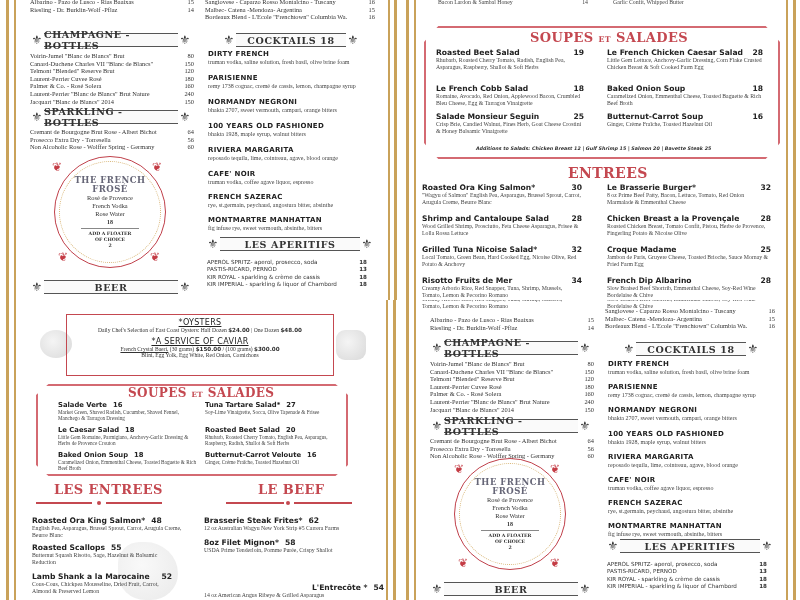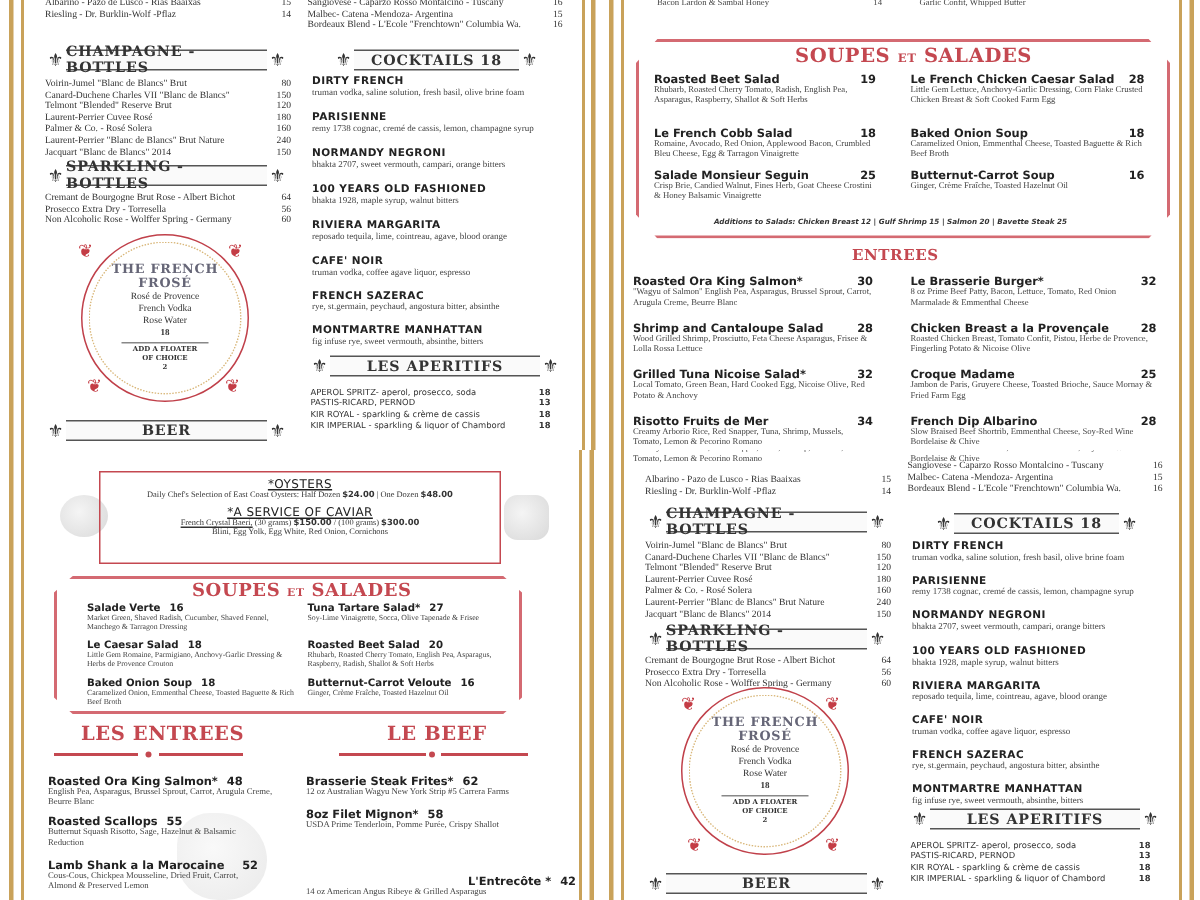--- a/index.html
+++ b/index.html
@@ -302,21 +302,21 @@
   </div>
   <div class="dish" style="left:207px; top:112px; width:156px">
     <div class="h">
         <span>Butternut-Carrot Soup</span>
         <span class="pr">16</span>
       </div>
     <div class="d">Ginger, Crème Fraîche, Toasted Hazelnut Oil</div>
   </div>
   <div class="add-line" style="left:76px; top:146px">Additions to Salads: Chicken Breast 12 | Gulf Shrimp 15 | Salmon 20 | Bavette Steak 25</div>
 
-  <div class="sec-title" style="left:164px; top:165px; font-size:10px">ENTREES</div>
+  <div class="sec-title" style="left:164px; top:165px; font-size:14px">ENTREES</div>
 
   <div class="dish" style="left:22px; top:183px; width:160px">
     <div class="h">
         <span>Roasted Ora King Salmon*</span>
         <span class="pr">30</span>
       </div>
     <div class="d">"Wagyu of Salmon" English Pea, Asparagus, Brussel Sprout, Carrot, Arugula Creme, Beurre Blanc</div>
   </div>
   <div class="dish" style="left:22px; top:214px; width:160px">
     <div class="h">
@@ -491,21 +491,21 @@
   <div class="dish" style="left:204px; top:238px; width:180px">
     <div class="h" style="justify-content:flex-start">
         <span>8oz Filet Mignon*</span>
         <span class="pr">58</span>
       </div>
     <div class="d" style="white-space:nowrap">USDA Prime Tenderloin, Pomme Purée, Crispy Shallot</div>
   </div>
   <div class="dish" style="left:204px; top:283px; width:180px">
     <div class="h" style="justify-content:flex-end">
         <span>L'Entrecôte *</span>
-        <span class="pr">42</span>
+        <span class="pr">54</span>
       </div>
     <div class="d" style="white-space:nowrap">14 oz American Angus Ribeye &amp; Grilled Asparagus</div>
   </div>
 </div>
 
 <div class="quad q-br">
   <div class="gold" style="left:6px"></div>
   <div class="gold thin" style="left:14px"></div>
   <div class="gold thin" style="left:386px"></div>
   <div class="gold" style="left:393px"></div>

